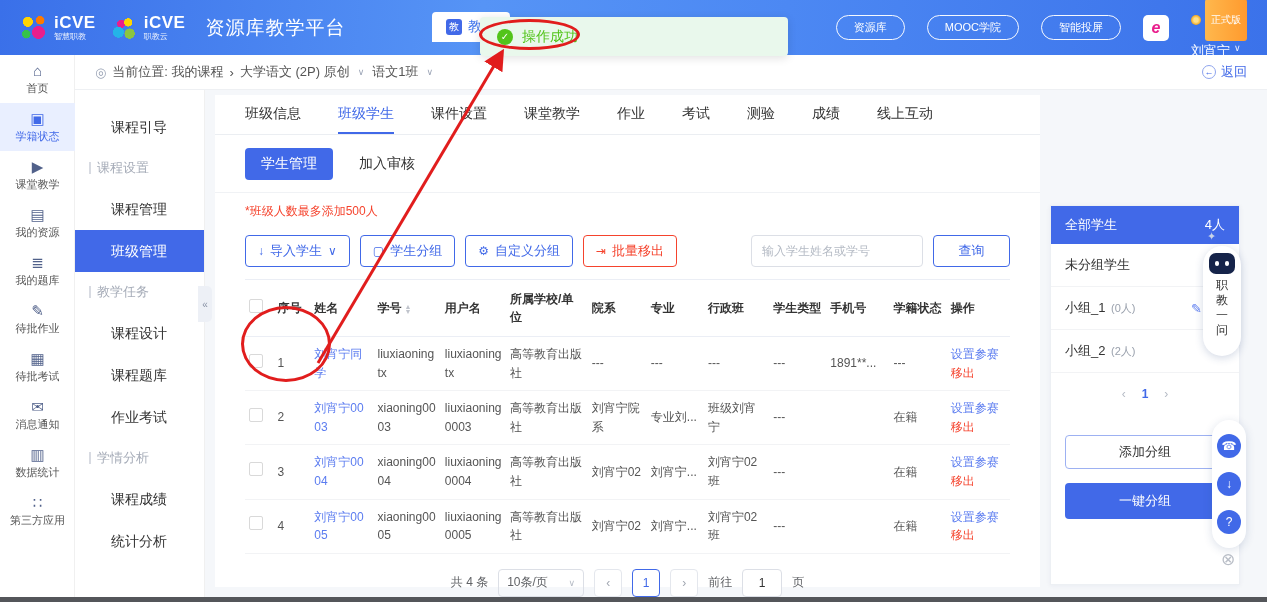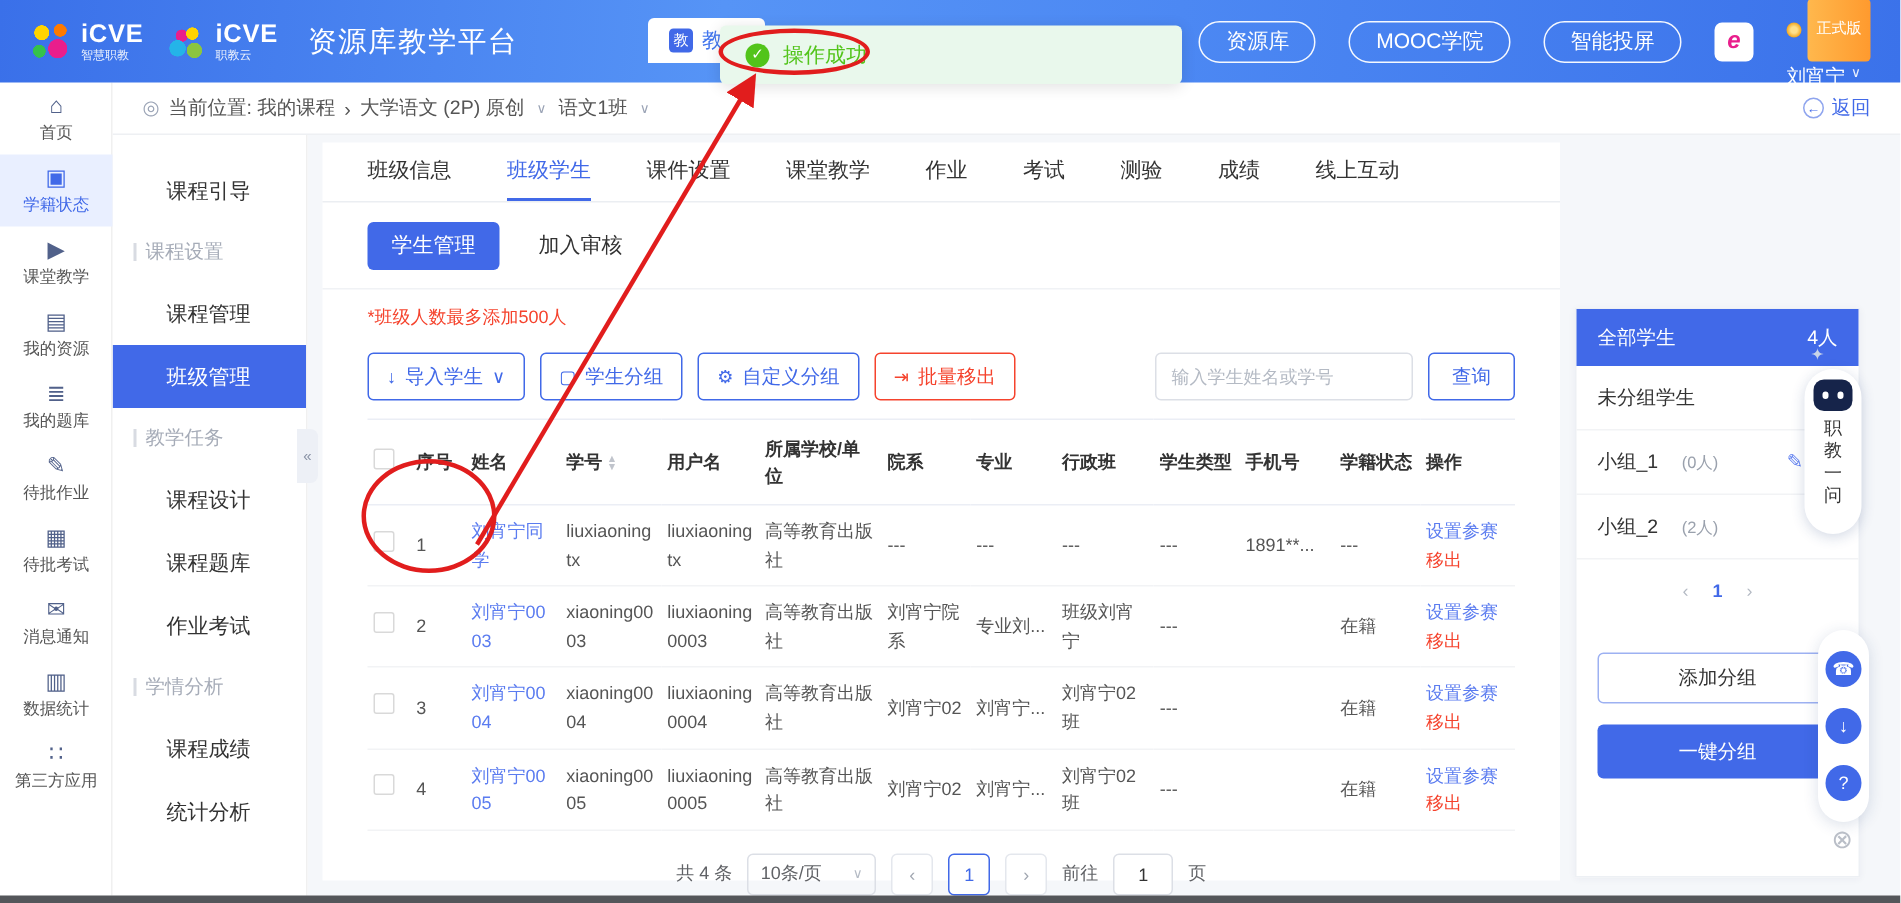--- a/index.html
+++ b/index.html
@@ -25,21 +25,21 @@
       radial-gradient(circle at 30% 65%, #24b4e8 0 20%, transparent 21%),
       radial-gradient(circle at 65% 30%, #ffd400 0 15%, transparent 16%),
       radial-gradient(circle at 70% 70%, #8bc540 0 18%, transparent 19%),
       radial-gradient(circle at 40% 35%, #e91e8c 0 16%, transparent 17%);}
   .brand{display:flex;flex-direction:column;line-height:1;margin-right:14px}
   .brand b{font-size:17px;letter-spacing:.5px}
   .brand span{font-size:8px;opacity:.9;margin-top:2px}
   .app-title{font-size:19px;letter-spacing:1px;margin-left:6px}
   .hdr-right{margin-left:auto;display:flex;align-items:center;gap:22px}
   .pill{border:1px solid rgba(255,255,255,.95);border-radius:15px;padding:4px 17px;
-    font-size:14px;color:#fff;background:transparent;white-space:nowrap}
+    font-size:11px;color:#fff;background:transparent;white-space:nowrap}
   .app-ico{width:26px;height:26px;background:#fff;border-radius:5px;display:flex;
     align-items:center;justify-content:center;color:#e91e8c;font-weight:bold;
     font-size:16px;font-style:italic}
   .userbox{display:flex;flex-direction:column;align-items:flex-start;gap:3px;line-height:1}
   .badge-row{display:flex;align-items:center;gap:4px}
   .medal{width:10px;height:10px;border-radius:50%;background:radial-gradient(circle,#ffe08a 30%,#f2a61e 70%)}
   .ver-badge{background:linear-gradient(90deg,#ffb84d,#ff9a2e);color:#fff;font-size:10px;
     padding:16px 6px;border-radius:3px}
   .uname{font-size:13px;color:#fff;display:flex;align-items:flex-start;gap:4px}
   .uname .caret{font-size:9px;opacity:.9}
@@ -104,21 +104,21 @@
 
   .toolbar{display:flex;align-items:center;padding:15px 30px 0;gap:10px}
   .tb-btn{height:32px;border:1px solid #4169e8;color:#4169e8;border-radius:4px;display:flex;
     align-items:center;gap:6px;padding:0 12px;font-size:13px;background:#fff;white-space:nowrap}
   .tb-btn .bic{font-size:12px}
   .tb-btn.danger{border-color:#f5432d;color:#f5432d}
   .search-wrap{margin-left:auto;display:flex;gap:10px;align-items:center}
   .search{width:172px;height:32px;border:1px solid #dcdfe6;border-radius:4px;padding:0 10px;
     font-size:12px;color:#333;font-family:inherit}
   .search::placeholder{color:#b4bac4}
-  .query-btn{width:58px;height:32px;border:1px solid #4169e8;color:#4169e8;background:#fff;
+  .query-btn{width:77px;height:32px;border:1px solid #4169e8;color:#4169e8;background:#fff;
     border-radius:4px;font-size:13px;font-family:Liberation Mono, monospace}
 
   .tbl-wrap{padding:12px 30px 0}
   table{width:100%;border-collapse:collapse;table-layout:fixed;font-size:12px;color:#333}
   thead th{border-top:1px solid #ebeef5;border-bottom:1px solid #ebeef5;padding:10px 4px;
     text-align:left;font-weight:700;color:#333;word-break:break-all;line-height:1.5}
   tbody td{border-bottom:1px solid #f2f3f5;padding:8px 4px;vertical-align:middle;
     word-break:break-all;line-height:1.55;color:#555}
   .cb{width:14px;height:14px;border:1px solid #d9d9d9;border-radius:2px;display:inline-block;background:#fff}
   .lnk{color:#5b7cf0}
@@ -140,21 +140,21 @@
 
   
   .right-card{position:absolute;left:1050px;top:205px;width:190px;height:380px;background:#fff;
     border:1px solid #edf0f4;box-shadow:0 1px 5px rgba(20,40,90,.05);z-index:2;
     display:flex;flex-direction:column}
   .gp-head{height:38px;background:#4169e8;color:#fff;display:flex;align-items:center;
     justify-content:space-between;padding:0 14px;font-size:13px;flex:none}
   .gp-row{height:43px;border-bottom:1px solid #f2f3f5;display:flex;align-items:center;
     justify-content:space-between;padding:0 14px;font-size:13px;color:#333;flex:none}
   .gp-count{color:#333}
-  .gp-sub{color:#9aa1ad;font-size:11px;margin-left:12px}
+  .gp-sub{color:#9aa1ad;font-size:11px;margin-left:2px}
   .gp-icons{display:flex;gap:10px;align-items:center}
   .edit-ic{color:#5b7cf0;font-size:13px}
   .trash-ic{color:#f5432d;font-size:13px;width:13px;height:14px;display:inline-block}
   .gp-pager{display:flex;justify-content:center;align-items:center;gap:16px;padding:14px 0 0;
     font-size:12px;color:#b4bac4;flex:none}
   .gp-pager .cur{color:#4169e8;font-weight:bold}
   .add-btn{margin:34px 14px 0;height:34px;border:1px solid #9db1f2;background:#fff;
     border-radius:4px;color:#333;font-size:13px;font-family:inherit;flex:none}
   .auto-btn{margin:14px 14px 0;height:36px;background:#4169e8;border:none;border-radius:4px;
     color:#fff;font-size:13px;font-family:Liberation Serif, serif;flex:none}

